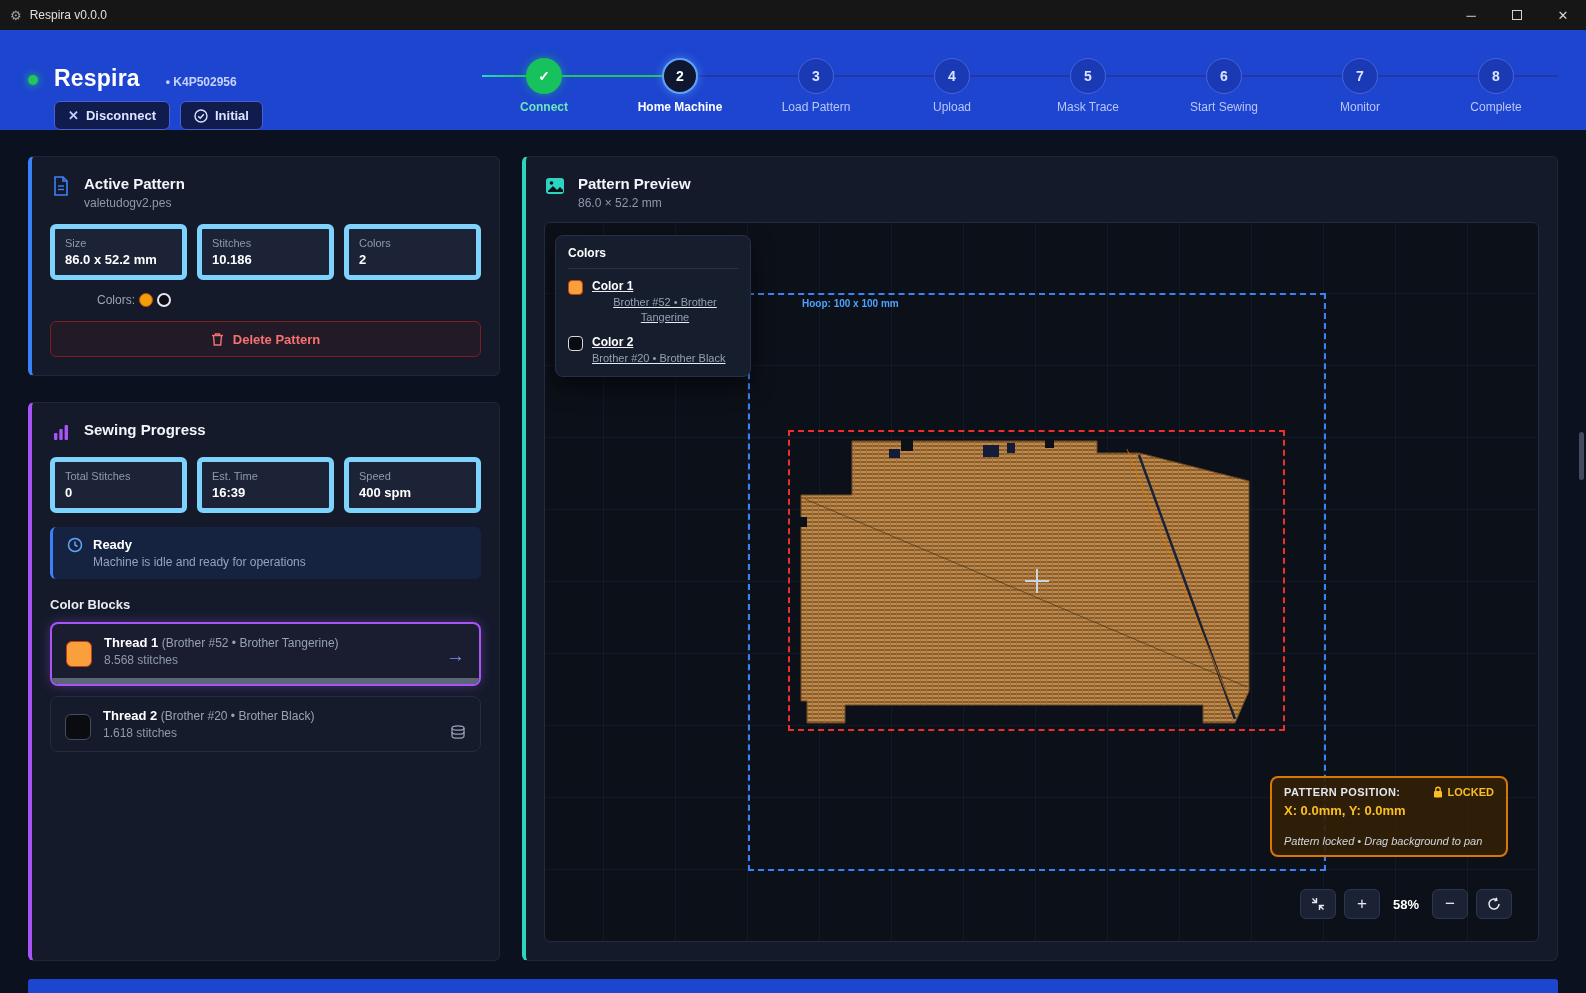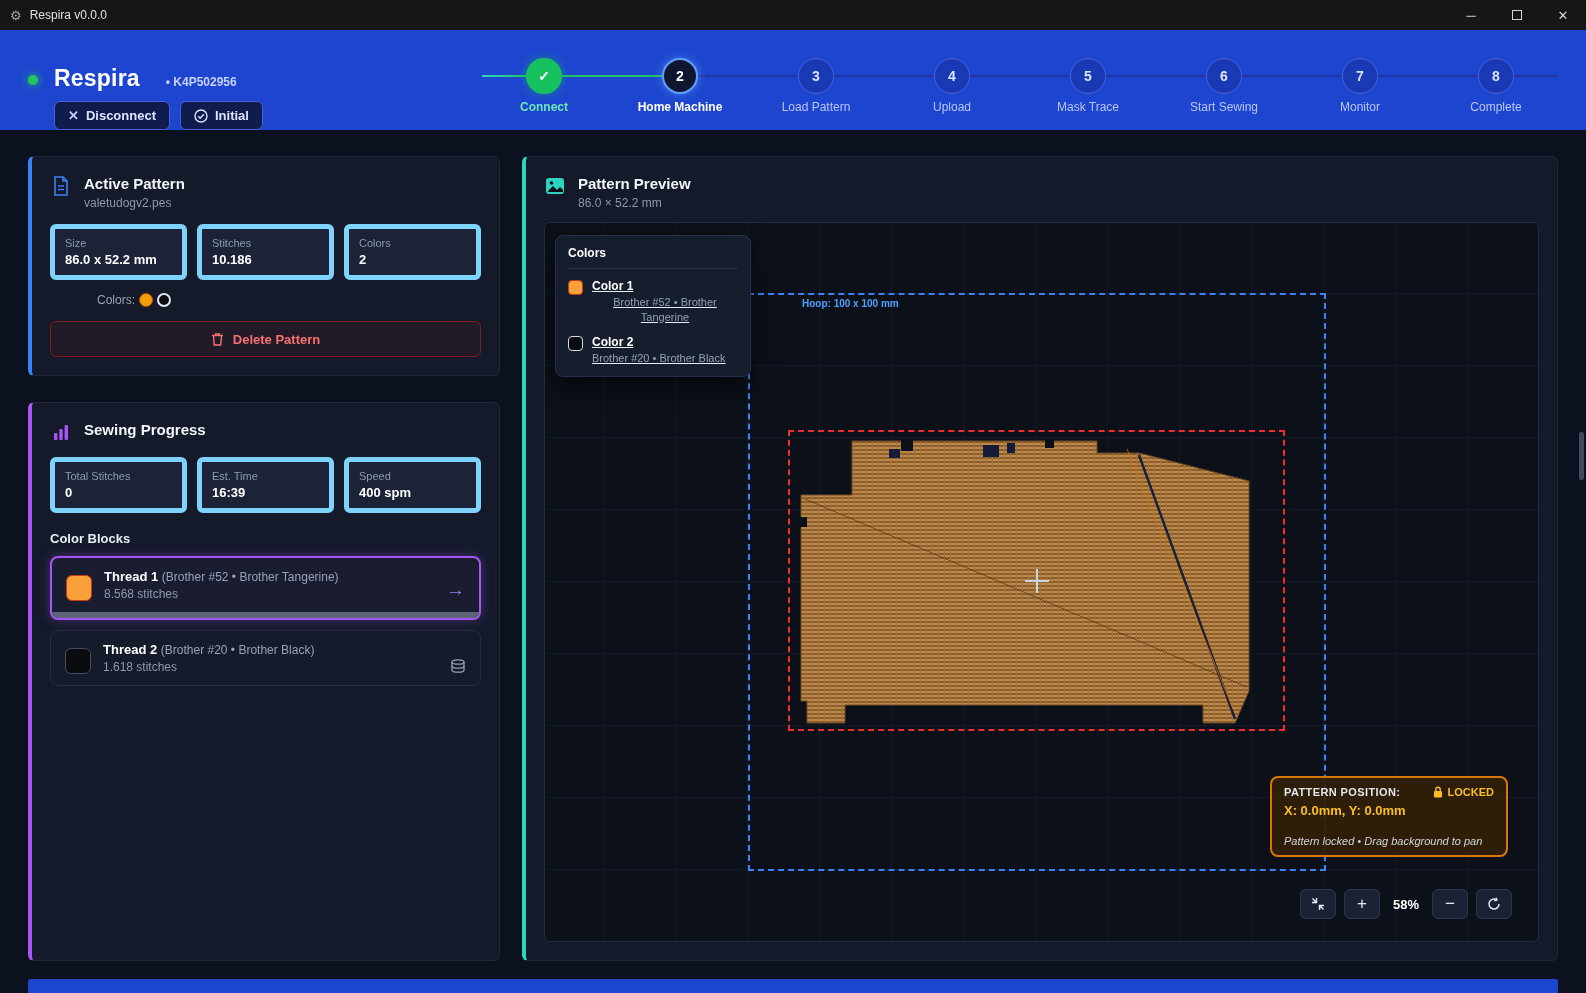--- a/index.html
+++ b/index.html
@@ -336,20 +336,32 @@
         <div class="stat">
           <div class="label">Est. Time</div>
           <div class="value">16:39</div>
         </div>
         <div class="stat">
           <div class="label">Speed</div>
           <div class="value">400 spm</div>
         </div>
       </div>
 
+      <div class="status-banner">
+        <span>
+          <svg width="16" height="16" viewBox="0 0 16 16">
+              <circle cx="8" cy="8" r="6.5" fill="none" stroke="#60a5fa" stroke-width="1.5"></circle>
+              <path d="M8 4.5 V8 L10.5 9.5" fill="none" stroke="#60a5fa" stroke-width="1.5"></path>
+            </svg>
+        </span>
+        <div>
+          <div class="st-ttl">Ready</div>
+          <div class="st-desc">Machine is idle and ready for operations</div>
+        </div>
+      </div>
 
       <div class="blocks-label">Color Blocks</div>
 
       <div class="thread active">
         <div class="thread-body">
           <span class="thread-swatch orange"></span>
           <div class="thread-info">
             <div class="thread-name">
               <span>Thread 1</span>
               <span class="detail">(Brother #52 • Brother Tangerine)</span>

